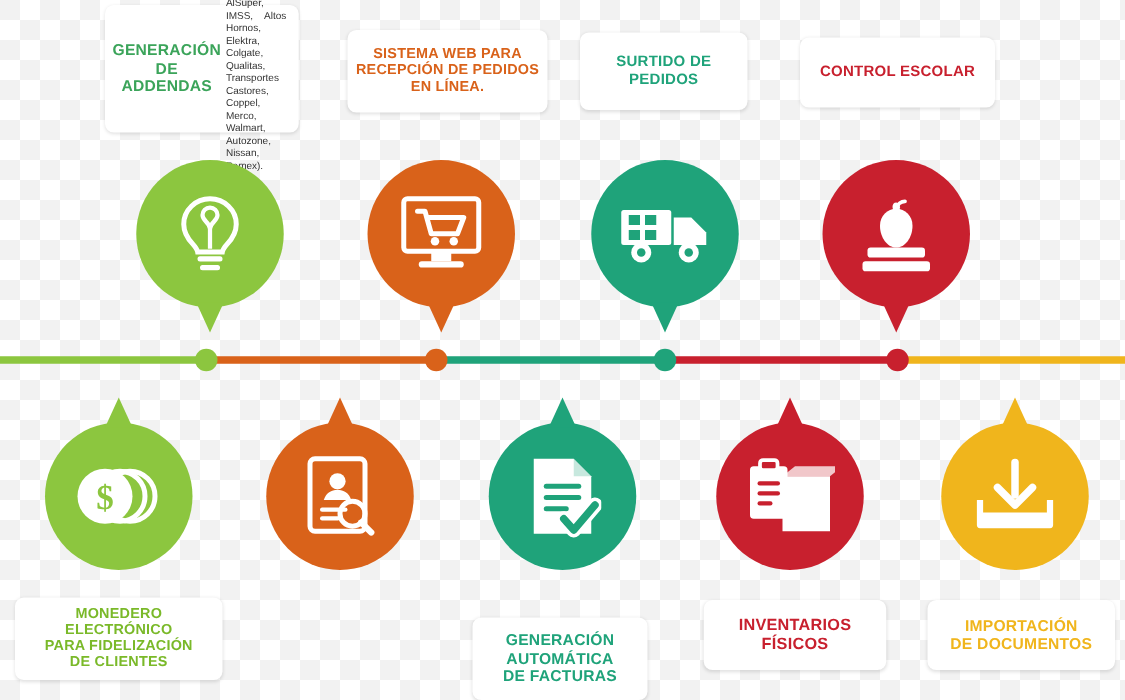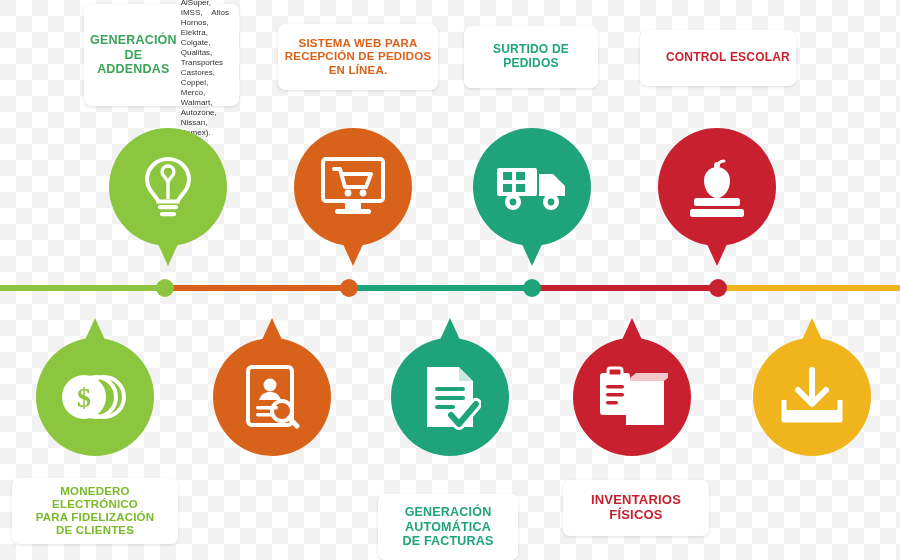--- a/index.html
+++ b/index.html
@@ -49,21 +49,21 @@
     <div class="title" style="font-size:11.5px;color:#d9621a;white-space:pre-line;">SISTEMA WEB PARA
 RECEPCIÓN DE PEDIDOS
 EN LÍNEA.</div>
   </div>
 
   <div class="card" style="left:464px;top:26px;width:134px;height:62px;">
     <div class="title" style="font-size:12px;color:#1fa37a;white-space:pre-line;">SURTIDO DE
 PEDIDOS</div>
   </div>
 
-  <div class="card" style="left:640px;top:30px;width:156px;height:56px;justify-content:flex-end;">
+  <div class="card" style="left:640px;top:30px;width:156px;height:56px;">
     <div class="title" style="font-size:12px;color:#c8202e;white-space:pre-line;">CONTROL ESCOLAR</div>
   </div>
 
   <div class="bubble down" style="left:109px;top:128px;background:#8cc63f;">
     <span class="tail" style="border-top-color:#8cc63f;"></span>
     <span>
       <svg width="58" height="64" viewBox="0 0 58 64">
         <path d="M29 4C17.4 4 8 13.1 8 24.3c0 7.1 3.6 12 7.3 16 2 2.2 3.4 4.1 3.8 6.2h19.8c.4-2.1 1.8-4 3.8-6.2 3.7-4 7.3-8.9 7.3-16C50 13.1 40.6 4 29 4z" fill="none" stroke="#ffffff" stroke-width="4"></path>
         <rect x="19" y="50" width="20" height="4.2" rx="2" fill="#ffffff"></rect>
         <rect x="21" y="57" width="16" height="4.2" rx="2" fill="#ffffff"></rect>
@@ -212,14 +212,18 @@
     <div class="title" style="font-size:12.5px;color:#1fa37a;white-space:pre-line;">GENERACIÓN
 AUTOMÁTICA
 DE FACTURAS</div>
   </div>
 
   <div class="card" style="left:563px;top:480px;width:146px;height:56px;">
     <div class="title" style="font-size:13px;color:#c8202e;white-space:pre-line;">INVENTARIOS
 FÍSICOS</div>
   </div>
 
+  <div class="card" style="left:742px;top:480px;width:150px;height:56px;">
+    <div class="title" style="font-size:12.5px;color:#f0b51c;white-space:pre-line;">IMPORTACIÓN
+DE DOCUMENTOS</div>
+  </div>
 
 </div>
 
 </body></html>

